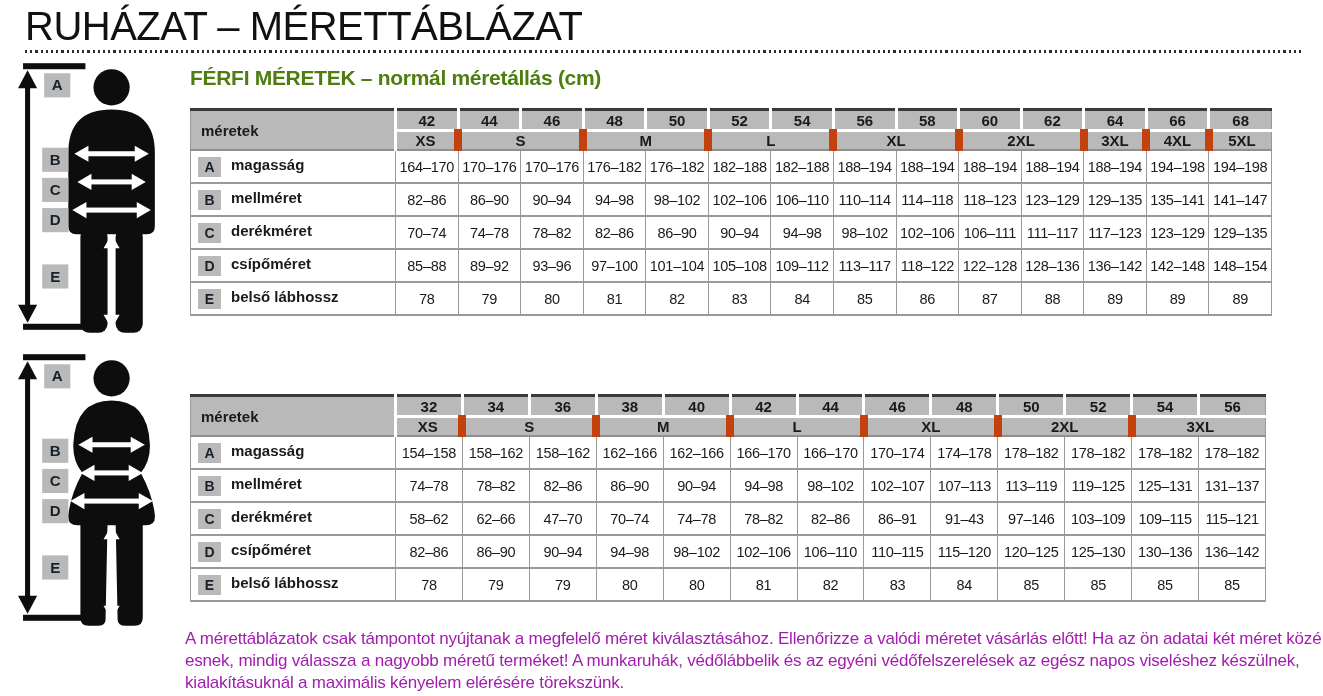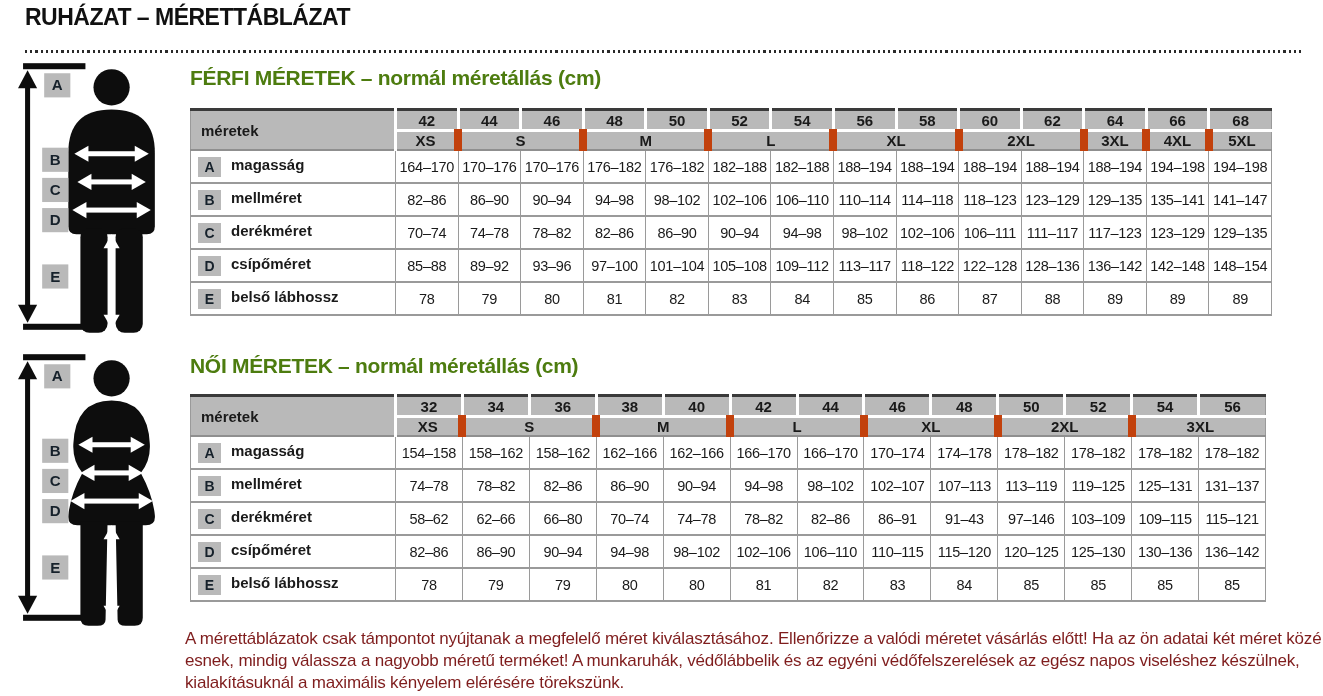--- a/index.html
+++ b/index.html
@@ -1,20 +1,20 @@
 <!DOCTYPE html>
 <html><head>
 <meta charset="utf-8">
 <style>
   * { margin:0; padding:0; box-sizing:border-box; }
   html,body { background:#fff; }
   body { font-family:"Liberation Sans", sans-serif; color:#1a1a1a; }
   .page { position:relative; width:1323px; height:696px; background:#fff; overflow:hidden; }
 
-  .page-title { position:absolute; left:25px; top:4px; font-size:23px; font-weight:700;
+  .page-title { position:absolute; left:25px; top:4px; font-size:40px; font-weight:400;
                 letter-spacing:-0.5px; color:#111; }
   .dotted-rule { position:absolute; left:25px; top:50px; width:1276px; height:2.5px;
                  background:repeating-linear-gradient(90deg,#2a2a2a 0 2.2px, transparent 2.2px 5.2px); }
 
   .section-title { position:absolute; font-size:21px; font-weight:600; letter-spacing:-0.3px; color:#4d7c0f; }
   .section-title.men { left:190px; top:66px; }
   .section-title.women { left:190px; top:354px; }
 
   .figure { position:absolute; left:14px; width:166px; }
   .figure.men { top:57px; height:280px; }
@@ -37,21 +37,21 @@
 
   .sizes-table tbody td { border:1px solid #9a9a9a; border-bottom-width:2px; height:33px;
                           text-align:center; font-size:14.5px; letter-spacing:-0.3px; padding:0; }
   .sizes-table tbody td.rowlabel { text-align:left; padding-left:7px; font-weight:700; font-size:15px;
                                    letter-spacing:0;border-radius:15px; }
   .letter-badge { display:inline-block; width:23px; height:20px; line-height:20px; background:#b9b9b9;
                   text-align:center; font-weight:700; font-size:14px; margin-right:10px;
                   vertical-align:middle; color:#16212b; }
 
   .footer-note { position:absolute; left:185px; top:628px; width:1138px; font-size:17px;
-                 line-height:22px; color:#7f1d1d; letter-spacing:-0.2px; }
+                 line-height:22px; color:#a21caf; letter-spacing:-0.2px; }
 
   svg text.fig-label { font-family:"Liberation Sans", sans-serif; font-size:15px; font-weight:700; fill:#16212b; }
 </style>
 </head>
 <body>
 
 <div class="page">
 
   <h1 class="page-title">RUHÁZAT – MÉRETTÁBLÁZAT</h1>
   <div class="dotted-rule"></div>
@@ -287,21 +287,20 @@
           <td>86</td>
           <td>87</td>
           <td>88</td>
           <td>89</td>
           <td>89</td>
           <td>89</td>
         </tr>
       </tbody>
     </table>
 
-  <h2 class="section-title women">NŐI MÉRETEK – normál méretállás (cm)</h2>
   <table class="sizes-table women-table">
       <colgroup>
         <col style="width: 205px;">
         <col>
         <col>
         <col>
         <col>
         <col>
         <col>
         <col>
@@ -369,21 +368,21 @@
           <td>107–113</td>
           <td>113–119</td>
           <td>119–125</td>
           <td>125–131</td>
           <td>131–137</td>
         </tr>
         <tr>
           <td class="rowlabel"><span class="letter-badge">C</span><span>derékméret</span></td>
           <td>58–62</td>
           <td>62–66</td>
-          <td>66–80</td>
+          <td>47–70</td>
           <td>70–74</td>
           <td>74–78</td>
           <td>78–82</td>
           <td>82–86</td>
           <td>86–91</td>
           <td>91–43</td>
           <td>97–146</td>
           <td>103–109</td>
           <td>109–115</td>
           <td>115–121</td>

